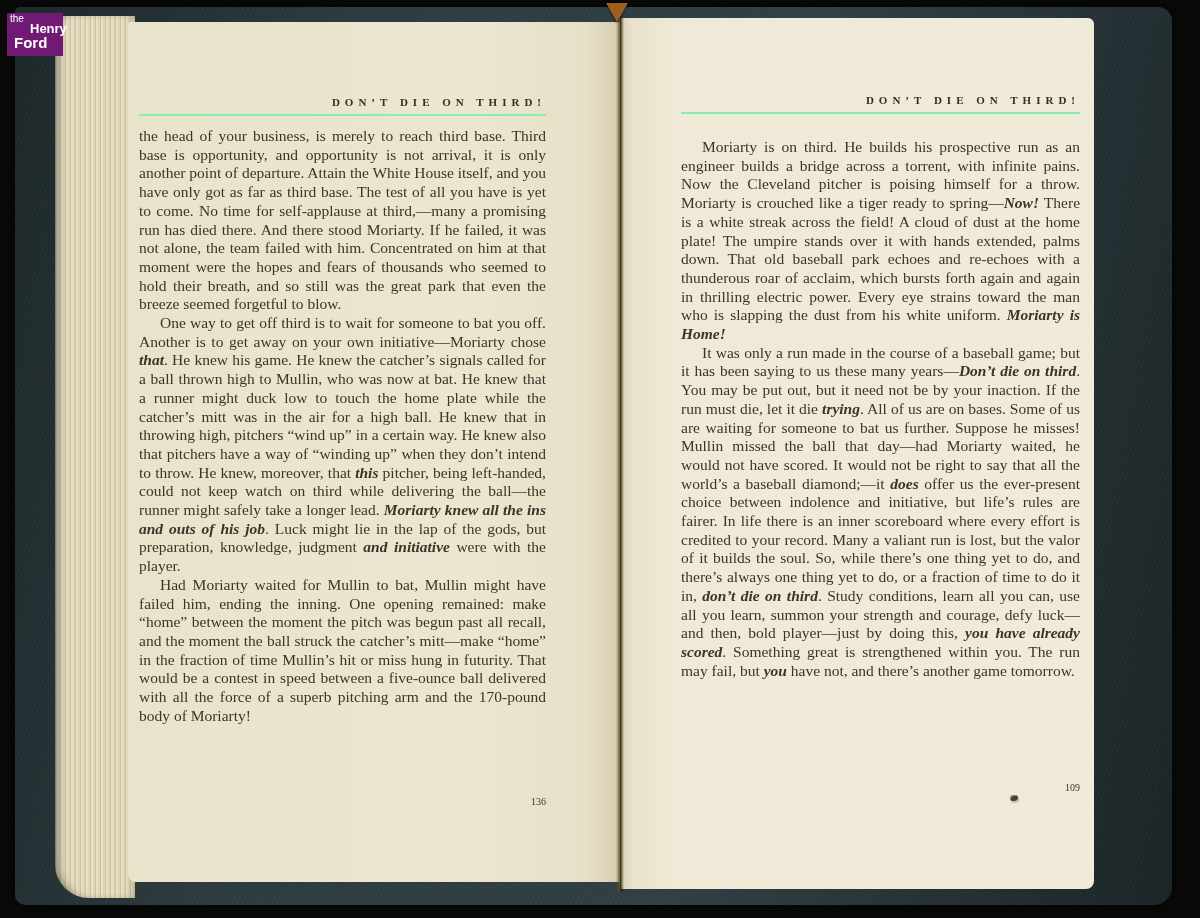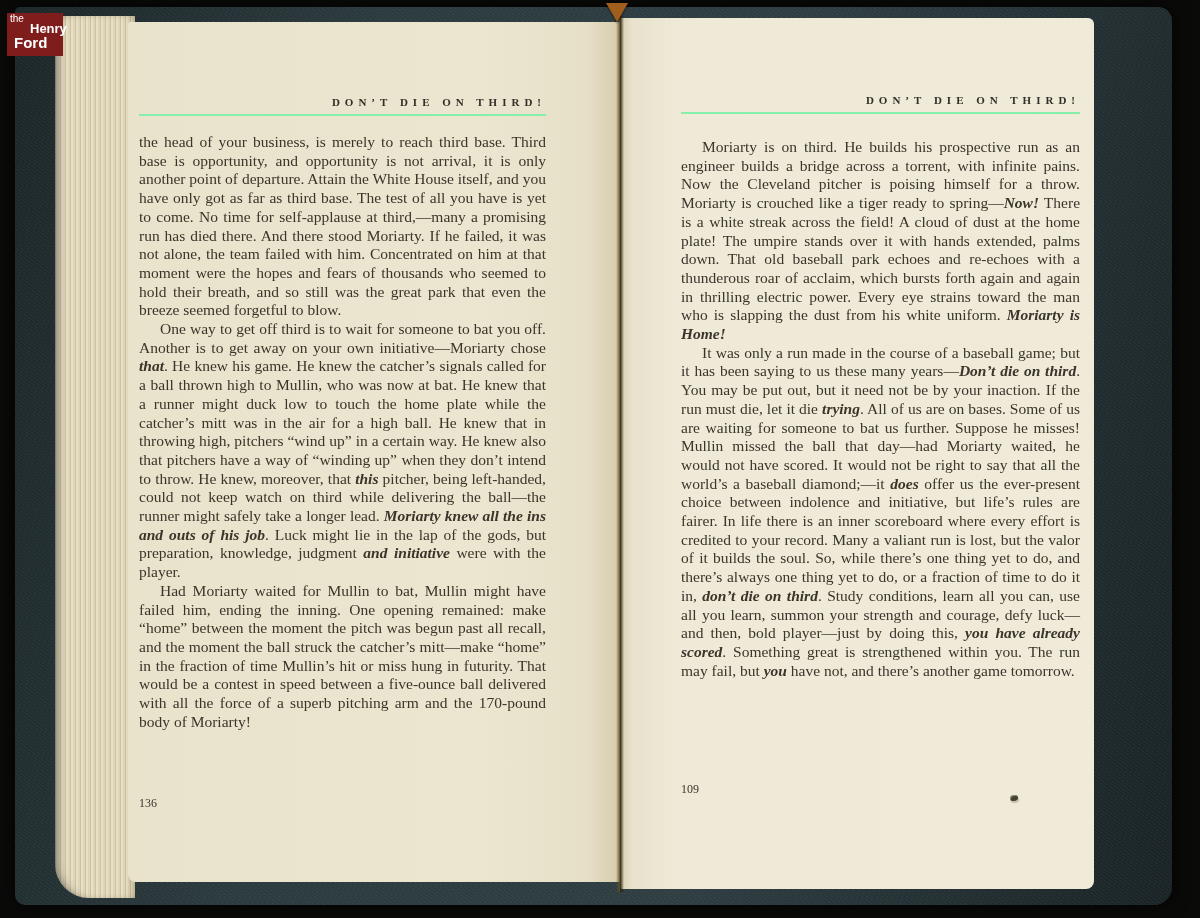--- a/index.html
+++ b/index.html
@@ -63,28 +63,28 @@
   .col { position: absolute; color: #3a342a; }
   .col.left  { left: 139px; top: 96px; width: 407px; }
   .col.right { left: 681px; top: 94px; width: 399px; }
 
   .running-head {
     font-weight: 700; font-size: 11px; letter-spacing: 5px;
     text-align: right; color: #322e27;
     border-bottom: 2px solid #86efac;
     padding-bottom: 6px; white-space: nowrap;
   }
-  .body-text { margin-top: 17px; text-align: justify; font-size: 15.5px; line-height: 18.7px; }
+  .body-text { margin-top: 11px; text-align: justify; font-size: 15.5px; line-height: 18.7px; }
   .col.right .body-text { margin-top: 24px; }
   p.para { margin: 0; padding: 0; }
   p.para.indent { text-indent: 21px; }
   .ital { font-style: italic; font-weight: bold; }
 
   .pagenum {
-    position: absolute; font-size: 12px; color: #3a342a; text-align: left; font-family: Liberation Serif, serif;
+    position: absolute; font-size: 10px; color: #3a342a; text-align: right; font-family: Liberation Serif, serif;
   }
   .pagenum.p-left  { left: 139px; width: 407px; top: 796px; }
   .pagenum.p-right { left: 681px; width: 399px; top: 782px; }
 
   .ink-speck {
     position: absolute; left: 1010px; top: 795px; width: 8px; height: 6px;
     background: #43442f; border-radius: 60% 40% 55% 45%;
     box-shadow: inset 1px 1px 0 rgba(225,215,175,.45), 1px 2px 1px rgba(120,110,70,.35);
   }
 
@@ -128,19 +128,19 @@
         <p class="para indent"><span>Moriarty is on third. He builds his prospective run as an engineer builds a bridge across a torrent, with infinite pains. Now the Cleveland pitcher is poising himself for a throw. Moriarty is crouched like a tiger ready to spring—</span><span class="ital">Now!</span><span> There is a white streak across the field! A cloud of dust at the home plate! The umpire stands over it with hands extended, palms down. That old baseball park echoes and re-echoes with a thunderous roar of acclaim, which bursts forth again and again in thrilling electric power. Every eye strains toward the man who is slapping the dust from his white uniform. </span><span class="ital">Moriarty is Home!</span></p>
         <p class="para indent"><span>It was only a run made in the course of a baseball game; but it has been saying to us these many years—</span><span class="ital">Don’t die on third</span><span>. You may be put out, but it need not be by your inaction.  If the run must die, let it die </span><span class="ital">trying</span><span>. All of us are on bases.  Some of us are waiting for someone to bat us further. Suppose he misses! Mullin missed the ball that day—had Moriarty waited, he would not have scored.  It would not be right to say that all the world’s a baseball diamond;—it </span><span class="ital">does</span><span> offer us the ever-present choice between indolence and initiative, but life’s rules are fairer.  In life there is an inner scoreboard where every effort is credited to your record.  Many a valiant run is lost, but the valor of it builds the soul.  So, while there’s one thing yet to do, and there’s always one thing yet to do, or a fraction of time to do it in, </span><span class="ital">don’t die on third</span><span>. Study conditions, learn all you can, use all you learn, summon your strength and courage, defy luck—and then, bold player—just by doing this, </span><span class="ital">you have already scored</span><span>. Something great is strengthened within you. The run may fail, but </span><span class="ital">you</span><span> have not, and there’s another game tomorrow.</span></p>
       </div>
   </div>
 
   <div class="pagenum p-left">136</div>
   <div class="pagenum p-right">109</div>
 
   <div class="ink-speck"></div>
 
-  <div class="hf-logo" style="background: #7f1d1d;">
+  <div class="hf-logo" style="background: #701a75;">
     <span class="hf-the">the</span>
     <span class="hf-henry">Henry</span>
     <span class="hf-ford">Ford</span>
   </div>
 
 </div>
 
 </body></html>

